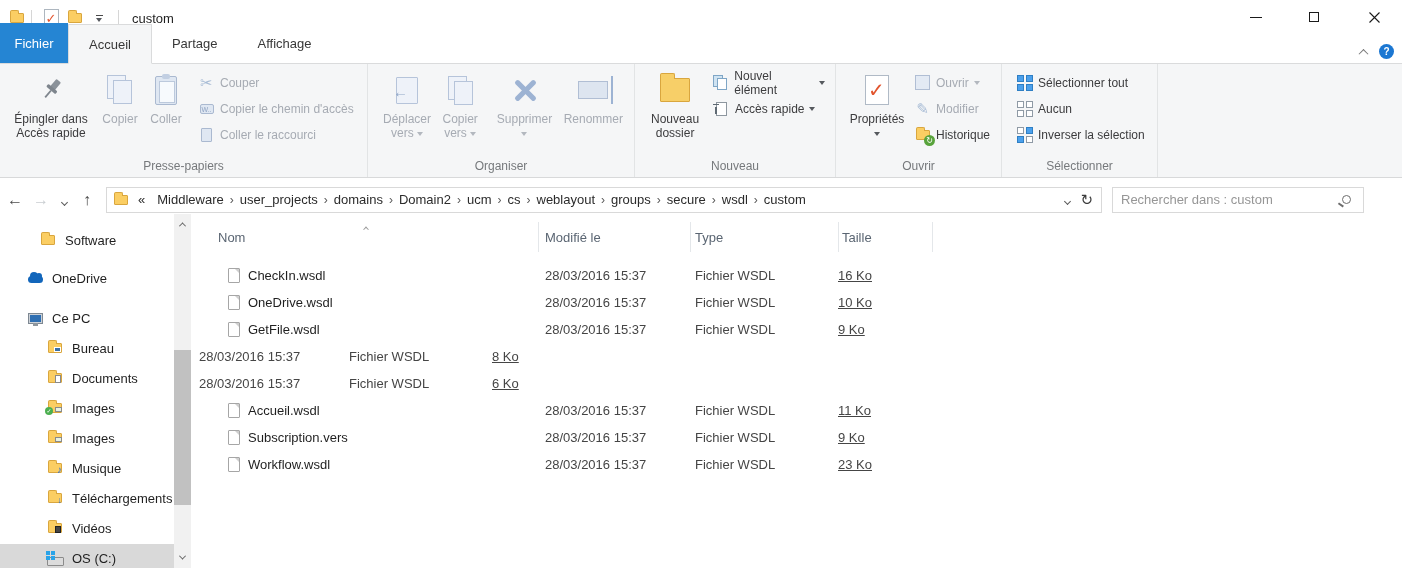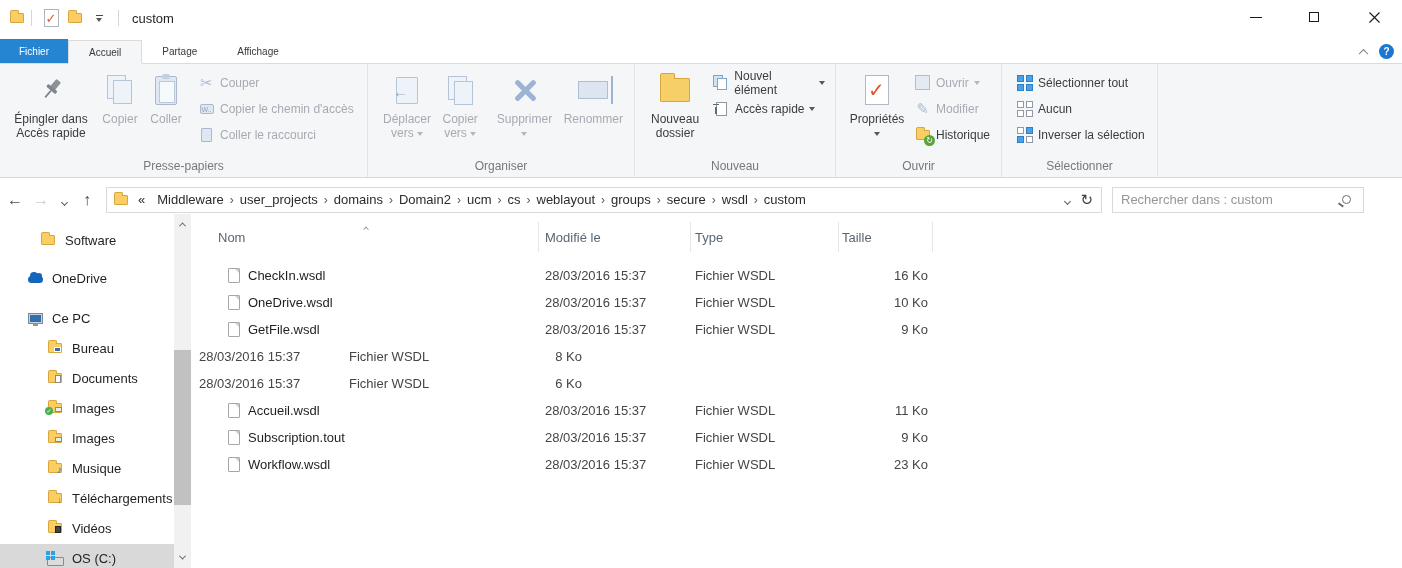--- a/index.html
+++ b/index.html
@@ -25,21 +25,21 @@
   .badge { position:absolute; font-size:8px; line-height:8px; }
 
   
   .pagei { position:relative; width:12px; height:15px; background:#fff; border:1px solid #a6a6a6; border-radius:1px; }
   .pagei::before { content:""; position:absolute; top:0; right:0; width:0; height:0; border-left:4px solid transparent; border-top:4px solid #cfcfcf; }
   .check-sheet { position:relative; width:15px; height:18px; background:#fff; border:1px solid #adb6bf; }
   .check-sheet span { position:absolute; left:1px; top:1px; font-size:13px; font-weight:bold; color:#e2542e; }
 
   
   .tabrow { position:absolute; top:36px; left:0; width:100%; height:28px; background:#fff; border-bottom:1px solid #dadbdc; display:flex; align-items:flex-end; }
-  .tab { height:24px; display:flex; align-items:center; justify-content:center; font-size:10px; color:#383838; padding:0 20px;text-align:right; }
+  .tab { height:40px; display:flex; align-items:center; justify-content:center; font-size:13px; color:#383838; padding:0 20px;text-align:right; }
   .tab.file { background:#2585d3; color:#fff; width:68px; padding:0; }
   .tab.active { background:#f5f6f7; border:1px solid #dadbdc; border-bottom:1px solid #f5f6f7; margin-bottom:-1px; }
   .tabrow-right { position:absolute; right:8px; top:42px; display:flex; align-items:center; gap:12px; }
   .chev { display:inline-block; width:7px; height:7px; border-right:1.6px solid #777; border-bottom:1.6px solid #777; }
   .chev.up { transform:rotate(-135deg) translate(-1px,-1px); }
   .chev.down { transform:rotate(45deg); }
   .help-circle { width:15px; height:15px; border-radius:50%; background:#1b77d2; color:#fff; font-size:10px; font-weight:bold; display:flex; align-items:center; justify-content:center; }
 
   
   .ribbon { position:absolute; top:64px; left:0; width:100%; height:114px; background:#f5f6f7; border-bottom:1px solid #d8d9da; display:flex; }
@@ -133,21 +133,21 @@
   .sort-chev .chev { width:4px; height:4px; border-color:#9a9a9a; }
   .col-name { width:346px; padding-left:26px; }
   .col-date { width:152px; padding-left:7px; }
   .col-type { width:148px; padding-left:5px; }
   .col-size { width:94px; padding-left:4px; }
   .fl-rows { margin-top:10px; }
   .frow { display:flex; height:27px; align-items:center; }
   .frow .fname { width:346px; padding-left:36px; display:flex; align-items:center; gap:8px; color:#1f1f1f; }
   .frow .fdate { width:152px; padding-left:7px; color:#454545; }
   .frow .ftype { width:148px; padding-left:5px; color:#454545; }
-  .frow .fsize { width:94px; padding-right:4px; text-align:right; color:#454545; }
+  .frow .fsize { width:94px; padding-right:4px; text-align:left; color:#454545;text-decoration:underline; }
 </style>
 </head>
 <body>
 
 <div id="app">
 
   <div class="titlebar">
     <div style="width:10px"></div>
     <div class="folder sm"></div>
     <div class="tb-sep"></div>
@@ -610,21 +610,21 @@
               <span class="pagei"></span>
               <span>Accueil.wsdl</span>
             </span>
           <span class="fdate">28/03/2016 15:37</span>
           <span class="ftype">Fichier WSDL</span>
           <span class="fsize">11 Ko</span>
         </div>
         <div class="frow">
           <span class="fname">
               <span class="pagei"></span>
-              <span>Subscription.tout</span>
+              <span>Subscription.vers</span>
             </span>
           <span class="fdate">28/03/2016 15:37</span>
           <span class="ftype">Fichier WSDL</span>
           <span class="fsize">9 Ko</span>
         </div>
         <div class="frow">
           <span class="fname">
               <span class="pagei"></span>
               <span>Workflow.wsdl</span>
             </span>

